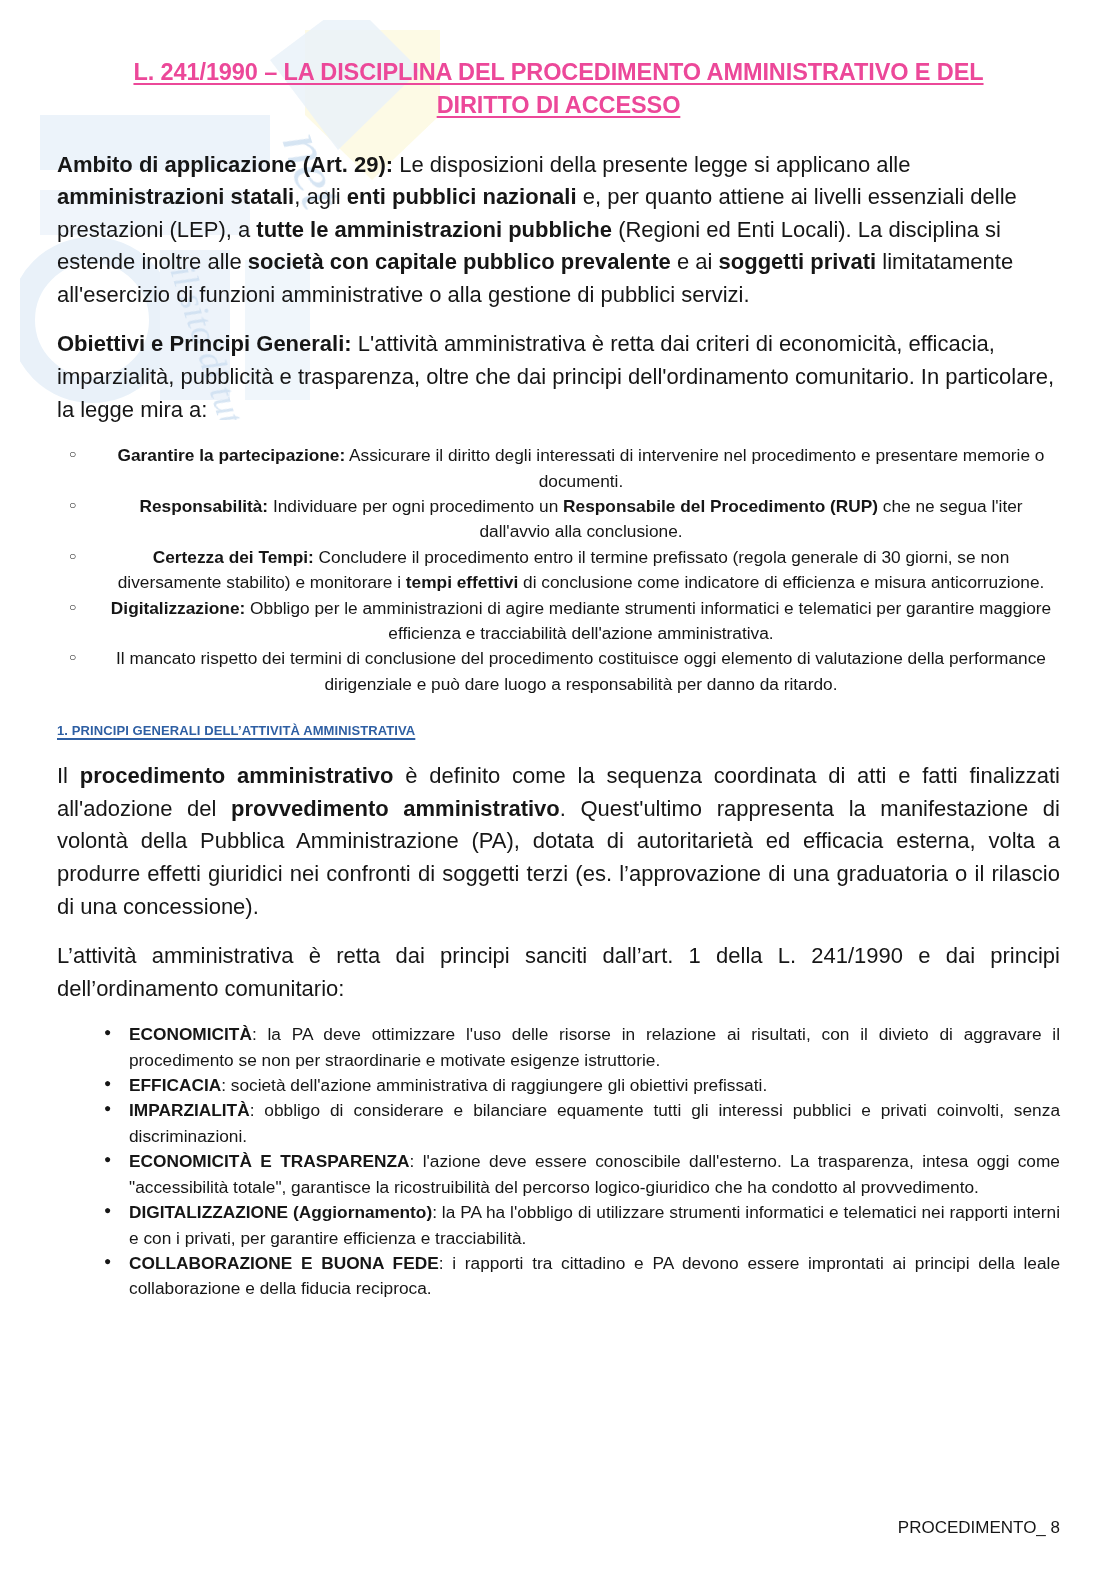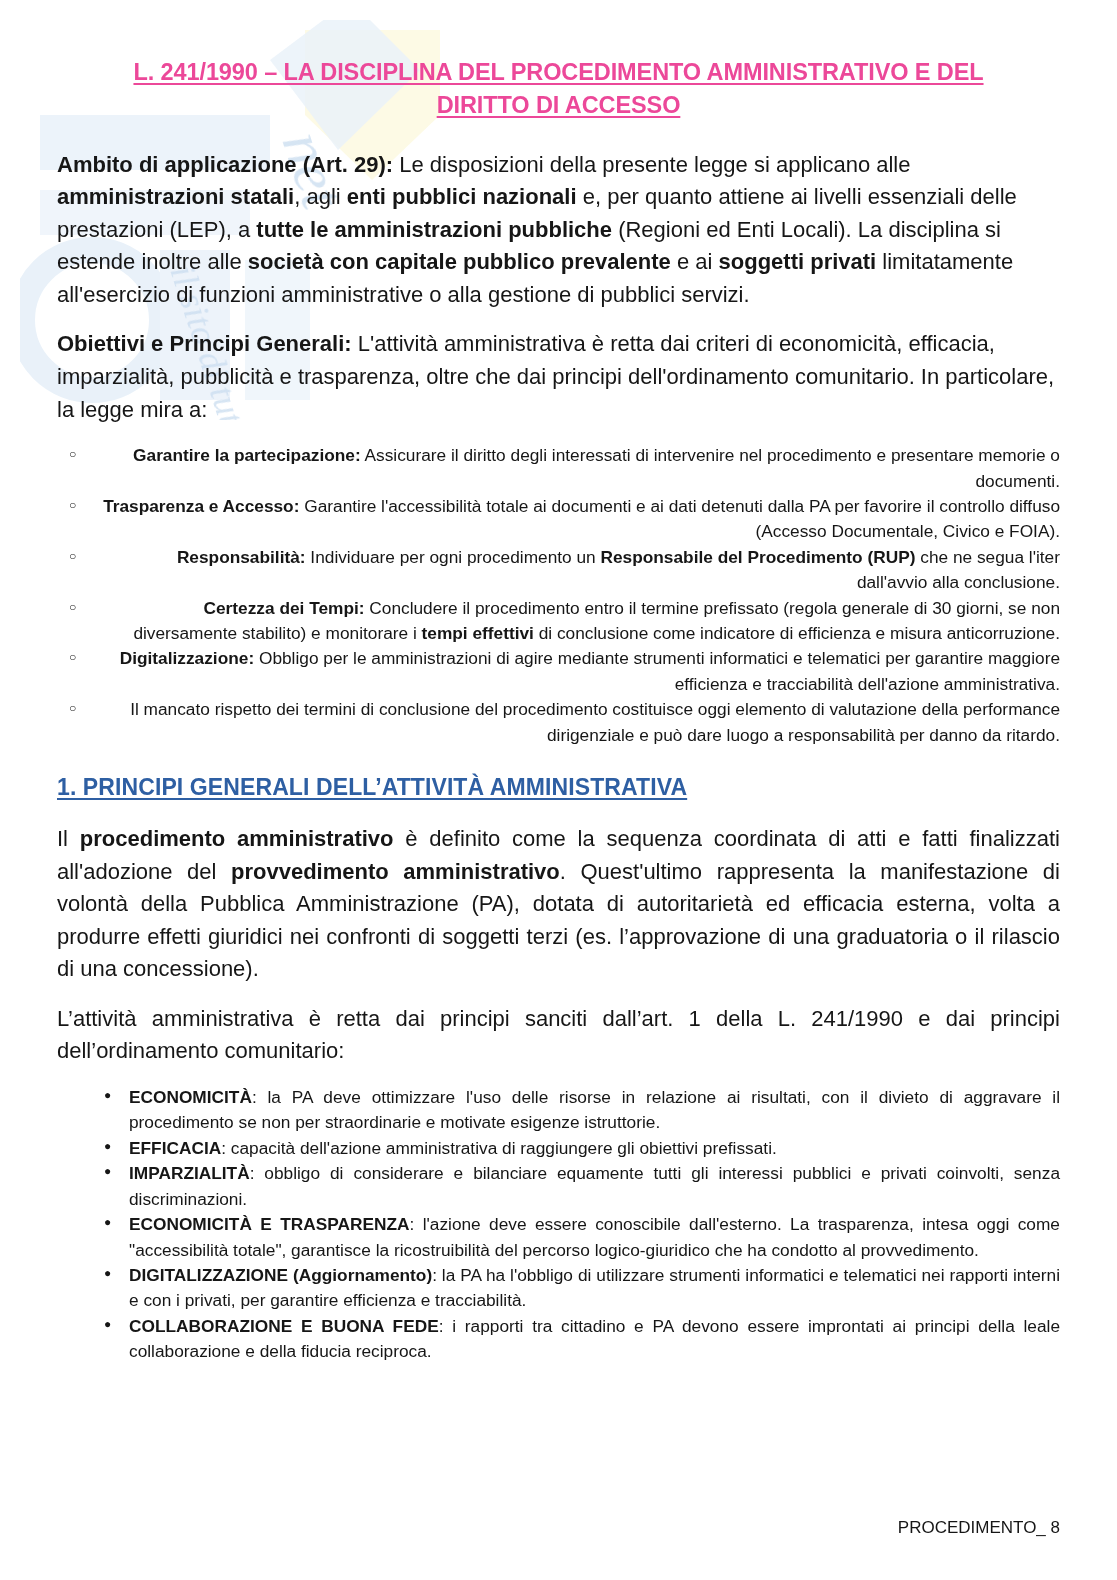--- a/index.html
+++ b/index.html
@@ -69,40 +69,40 @@
     margin: 0 0 16px 0;
     padding: 0;
     list-style: none;
   }
   ul.lvl li {
     position: relative;
     font-size: 17.3px;
     line-height: 1.47;
     margin: 0 0 0 0;
     padding-left: 45px;
-    text-align: right;
+    text-align: center;
   }
   ul.lvl li::before {
     position: absolute;
     left: 12px;
     top: 0;
     font-size: 16px;
     line-height: 1.55;
     color: #161616;
   }
   
   ul.circle li::before { content: "\25CB"; font-size: 12px; top: 2px; left: 12px; }
   
   ul.disc { margin-top: 2px; }
   ul.disc li { padding-left: 72px; text-align: justify; }
   ul.disc li::before { content: "\25CF"; font-size: 12px; top: 1px; left: 47px; }
 
   .sec-head {
     color: #2E5FA3;
-    font-size: 23px;
+    font-size: 13px;
     font-weight: bold;
     margin: 26px 0 22px 0;
     letter-spacing: 0.1px;
   }
   .sec-head span {
     text-decoration: underline;
     text-underline-offset: 3px;
     text-decoration-thickness: 1.6px;
   }
 
@@ -144,36 +144,35 @@
       <span>L. 241/1990 – LA DISCIPLINA DEL PROCEDIMENTO AMMINISTRATIVO E DEL</span><br>
       <span>DIRITTO DI ACCESSO</span>
     </h1>
 
     <p class="para"><b>Ambito di applicazione (Art. 29):</b><span> Le disposizioni della presente legge si applicano alle </span><b>amministrazioni statali</b><span>, agli </span><b>enti pubblici nazionali</b><span> e, per quanto attiene ai livelli essenziali delle prestazioni (LEP), a </span><b>tutte le amministrazioni pubbliche</b><span> (Regioni ed Enti Locali). La disciplina si estende inoltre alle </span><b>società con capitale pubblico prevalente</b><span> e ai </span><b>soggetti privati</b><span> limitatamente all'esercizio di funzioni amministrative o alla gestione di pubblici servizi.</span></p>
 
     <p class="para"><b>Obiettivi e Principi Generali:</b><span> L'attività amministrativa è retta dai criteri di economicità, efficacia, imparzialità, pubblicità e trasparenza, oltre che dai principi dell'ordinamento comunitario. In particolare, la legge mira a:</span></p>
 
     <ul class="lvl circle">
       <li><b>Garantire la partecipazione:</b><span> Assicurare il diritto degli interessati di intervenire nel procedimento e presentare memorie o documenti.</span><b></b><span></span></li>
-      <li><b>Trasparenza e Accesso:</b><span> Garantire l'accessibilità totale ai documenti e ai dati detenuti dalla PA per favorire il controllo diffuso (Accesso Documentale, Civico e FOIA).</span><b></b><span></span></li>
       <li><b>Responsabilità:</b><span> Individuare per ogni procedimento un </span><b>Responsabile del Procedimento (RUP)</b><span> che ne segua l'iter dall'avvio alla conclusione.</span></li>
       <li><b>Certezza dei Tempi:</b><span> Concludere il procedimento entro il termine prefissato (regola generale di 30 giorni, se non diversamente stabilito) e monitorare i </span><b>tempi effettivi</b><span> di conclusione come indicatore di efficienza e misura anticorruzione.</span></li>
       <li><b>Digitalizzazione:</b><span> Obbligo per le amministrazioni di agire mediante strumenti informatici e telematici per garantire maggiore efficienza e tracciabilità dell'azione amministrativa.</span><b></b><span></span></li>
       <li><b></b><span>Il mancato rispetto dei termini di conclusione del procedimento costituisce oggi elemento di valutazione della performance dirigenziale e può dare luogo a responsabilità per danno da ritardo.</span><b></b><span></span></li>
     </ul>
 
     <h2 class="sec-head"><span>1. PRINCIPI GENERALI DELL’ATTIVITÀ AMMINISTRATIVA</span></h2>
 
     <p class="para justify"><span>Il </span><b>procedimento amministrativo</b><span> è definito come la sequenza coordinata di atti e fatti finalizzati all'adozione del </span><b>provvedimento amministrativo</b><span>. Quest'ultimo rappresenta la manifestazione di volontà della Pubblica Amministrazione (PA), dotata di autoritarietà ed efficacia esterna, volta a produrre effetti giuridici nei confronti di soggetti terzi (es. l’approvazione di una graduatoria o il rilascio di una concessione).</span></p>
 
     <p class="para justify">L’attività amministrativa è retta dai principi sanciti dall’art. 1 della L. 241/1990 e dai principi dell’ordinamento comunitario:</p>
 
     <ul class="lvl disc">
       <li><b>ECONOMICITÀ</b><span>: la PA deve ottimizzare l'uso delle risorse in relazione ai risultati, con il divieto di aggravare il procedimento se non per straordinarie e motivate esigenze istruttorie.</span></li>
-      <li><b>EFFICACIA</b><span>: capacità dell'azione amministrativa di raggiungere gli obiettivi prefissati.</span></li>
+      <li><b>EFFICACIA</b><span>: società dell'azione amministrativa di raggiungere gli obiettivi prefissati.</span></li>
       <li><b>IMPARZIALITÀ</b><span>: obbligo di considerare e bilanciare equamente tutti gli interessi pubblici e privati coinvolti, senza discriminazioni.</span></li>
       <li><b>ECONOMICITÀ E TRASPARENZA</b><span>: l'azione deve essere conoscibile dall'esterno. La trasparenza, intesa oggi come "accessibilità totale", garantisce la ricostruibilità del percorso logico-giuridico che ha condotto al provvedimento.</span></li>
       <li><b>DIGITALIZZAZIONE (Aggiornamento)</b><span>: la PA ha l'obbligo di utilizzare strumenti informatici e telematici nei rapporti interni e con i privati, per garantire efficienza e tracciabilità.</span></li>
       <li><b>COLLABORAZIONE E BUONA FEDE</b><span>: i rapporti tra cittadino e PA devono essere improntati ai principi della leale collaborazione e della fiducia reciproca.</span></li>
     </ul>
 
   </div>
 
   <div class="footer">PROCEDIMENTO_ 8</div>
 

